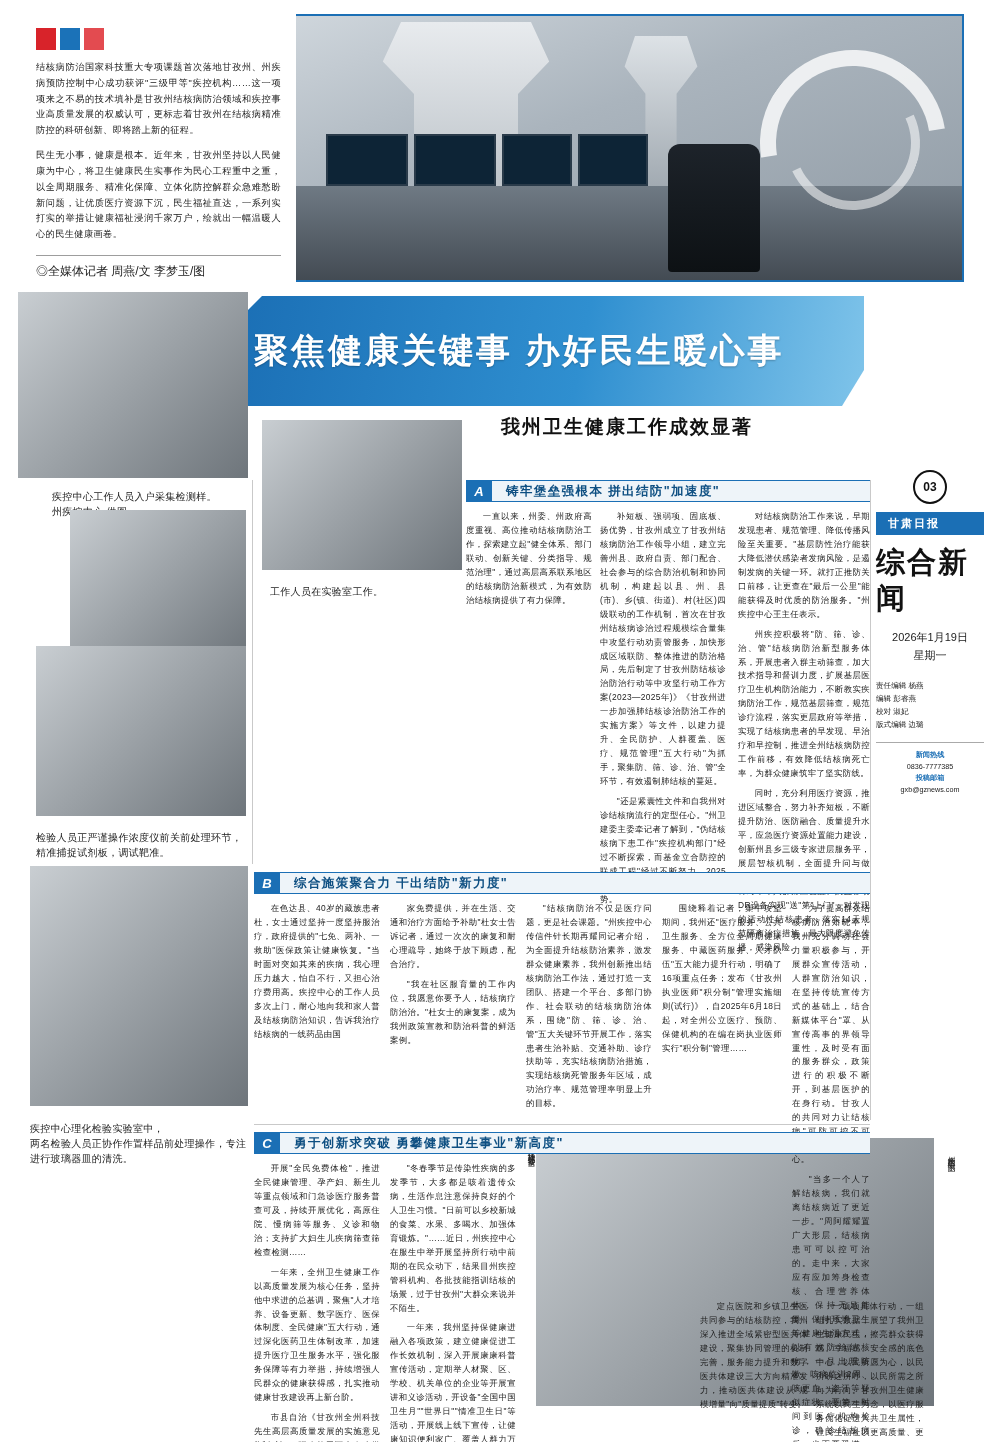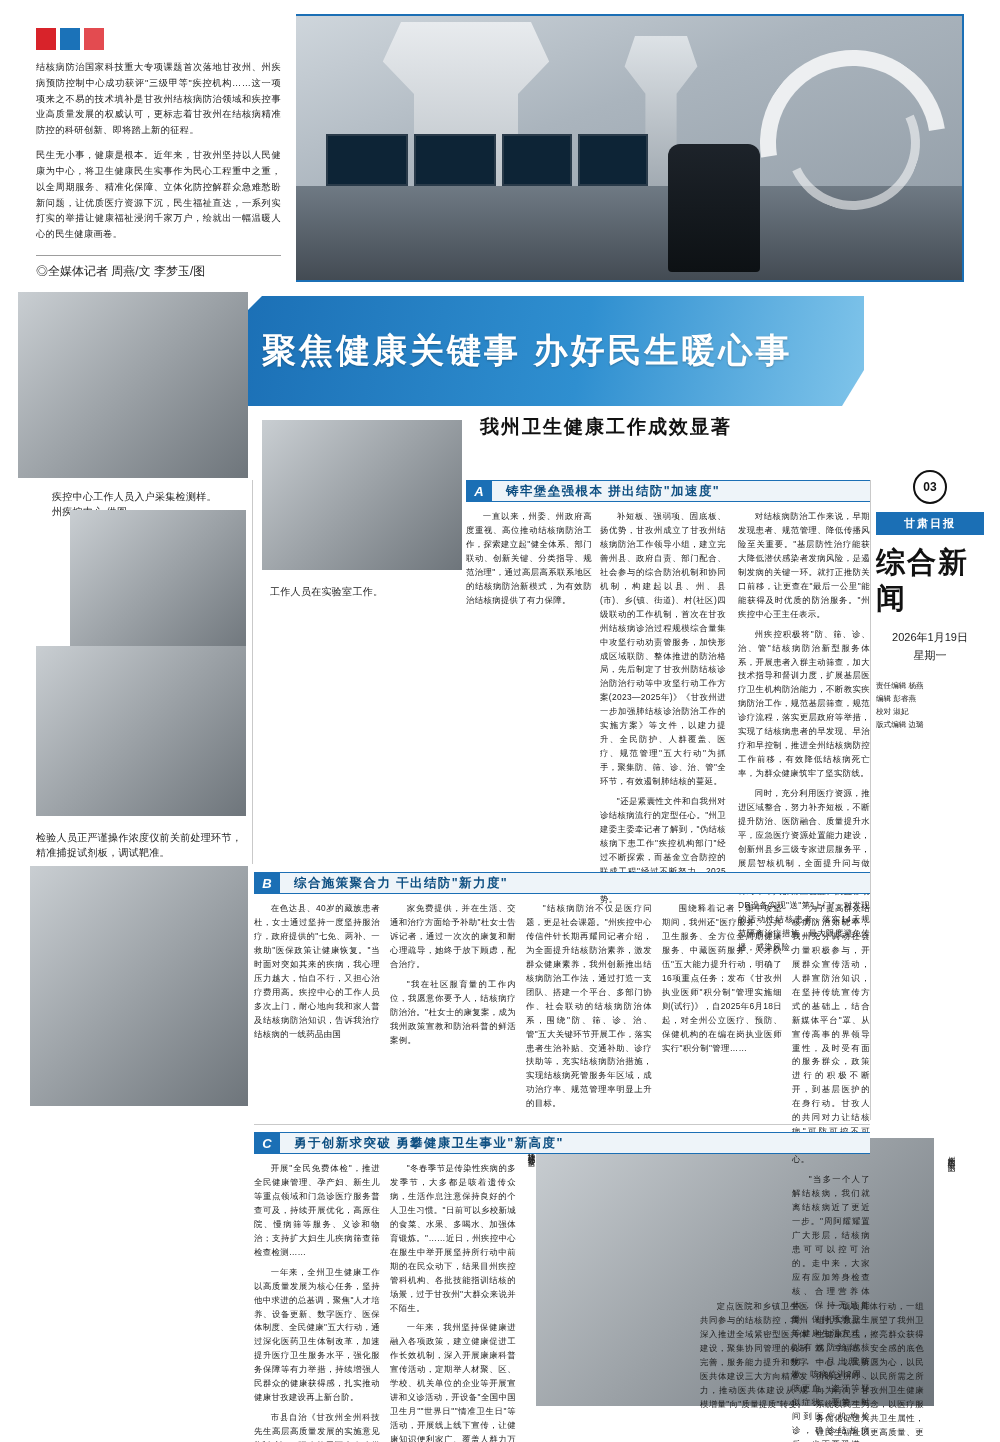--- a/index.html
+++ b/index.html
@@ -84,25 +84,25 @@
 
   
   .banner {
     position:absolute; left:236px; top:296px; width:628px; height:110px;
     background:linear-gradient(100deg,#1b6fb5 0%,#2f8fd0 55%,#7fc4ea 100%);
     clip-path:polygon(26px 0,100% 0,100% 74px,606px 110px,0 110px,0 26px);
     display:flex; align-items:center;
   }
   .banner-title {
     color:#fff; font-size:34px; font-weight:bold; letter-spacing:3px;
-    margin-left:26px; font-family:"Liberation Sans", sans-serif;
+    margin-left:18px; font-family:"Liberation Sans", sans-serif;
     text-shadow:0 1px 2px rgba(0,0,0,.25);
   }
   .subtitle {
-    position:absolute; left:480px; top:414px;
+    position:absolute; left:501px; top:414px;
     font-size:19px; font-weight:bold; letter-spacing:2px; color:#111;
   }
 
   
   .ph { position:absolute; background:#9aa2a8; overflow:hidden; }
   .ph .g1 { position:absolute; inset:0; background:linear-gradient(135deg,#c9ced2,#6e757b); }
   .cap {
     position:absolute; font-size:10px; color:#222; line-height:1.5; letter-spacing:.3px;margin-top:8px;
   }
 
@@ -166,21 +166,21 @@
   .plate {
     position:absolute; left:876px; top:470px; width:108px; height:400px;
   }
   .plate .num {
     width:34px; height:34px; border-radius:50%; border:2px solid #111;
     display:flex; align-items:center; justify-content:center;
     font-size:12px; font-weight:bold; margin:0 auto 8px auto;
   }
   .plate .paper-name {
     background:#1b6fb5; color:#fff; font-size:11px; font-weight:bold;
-    text-align:center; padding:4px 12px; letter-spacing:2px; margin-bottom:10px;
+    text-align:left; padding:4px 12px; letter-spacing:2px; margin-bottom:10px;
   }
   .plate .big {
     font-size:29px; font-weight:bold; letter-spacing:2px; text-align:left;
     line-height:1.24; color:#111;
   }
   .plate .date {
     text-align:center; font-size:11px; margin-top:12px; line-height:1.6; color:#222;
   }
   .plate .credits {
     margin-top:16px; font-size:7.6px; line-height:1.7; color:#222;
@@ -247,20 +247,22 @@
 
   <div class="ph photoD">
       <div class="g1"></div>
     </div>
   <div class="cap capD" style="white-space:pre-line;">检验人员正严谨操作浓度仪前关前处理环节，
 精准捕捉试剂板，调试靶准。</div>
 
   <div class="ph photoE">
       <div class="g1"></div>
     </div>
+  <div class="cap capE" style="white-space:pre-line;">疾控中心理化检验实验室中，
+两名检验人员正协作作置样品前处理操作，专注进行玻璃器皿的清洗。</div>
 
   <div class="ph photoF">
       <div class="g1"></div>
     </div>
   <div class="capF">州疾控中心 供图</div>
   <div class="capVert">保持枝强公共安全</div>
 
   <div class="sec secA">
     <div class="letter">A</div>
     <div class="sec-title">铸牢堡垒强根本  拼出结防"加速度"</div>
@@ -327,19 +329,25 @@
     <div class="date">
       <div>2026年1月19日</div>
       <div>星期一</div>
     </div>
     <div class="credits">
       <div>责任编辑 杨燕</div>
       <div>编辑 彭睿燕</div>
       <div>校对 淑妃</div>
       <div>版式编辑 边璐</div>
     </div>
+    <div class="contact">
+      <div class="hdr">新闻热线</div>
+      <div>0836-7777385</div>
+      <div class="hdr">投稿邮箱</div>
+      <div>gxb@gznews.com</div>
+    </div>
   </div>
 
   <div class="vrule" style="left:252px; top:480px; height:384px;"></div>
   <div class="vrule" style="left:870px; top:480px; height:640px;"></div>
   <div class="hrule" style="left:254px; top:1124px; width:616px;"></div>
   <div class="edge" style="left:0; top:0; width:6px; height:1442px; opacity:.0;"></div>
 </div>
 
 </body></html>

